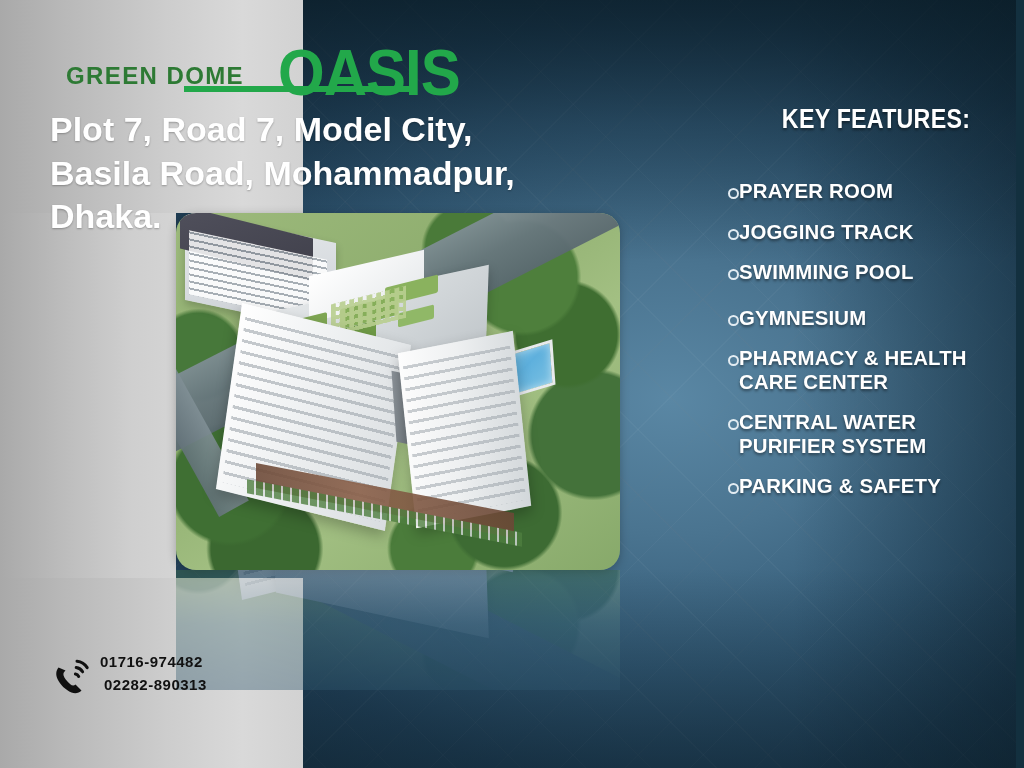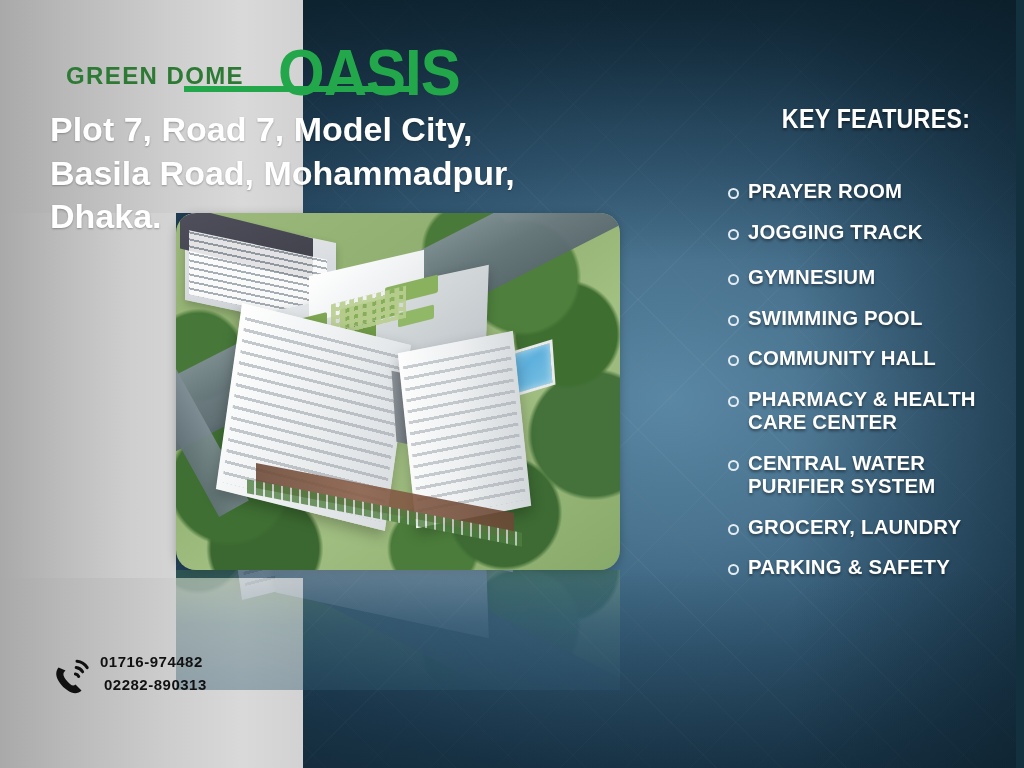--- a/index.html
+++ b/index.html
@@ -253,21 +253,21 @@
   
   #features { position:absolute; left:728px; top:104px; width:296px; }
   #features-title {
     font-size:27px; font-weight:bold; color:#ffffff;
     letter-spacing:.3px; text-align:center;
     transform:scaleX(.86); transform-origin:center;
     text-shadow:0 2px 3px rgba(0,0,0,.45);
     margin-bottom:44px;
   }
   .feature {
-    display:flex; align-items:flex-start; gap:9px;
+    display:flex; align-items:flex-start; 
     margin-bottom:17px;
   }
   .bullet {
     flex:none; width:11px; height:11px; margin-top:9px;
     border:2px solid #e3ecf2; border-radius:50%;
   }
   .feature-label {
     font-size:21px; font-weight:bold; color:#ffffff;
     line-height:1.12; letter-spacing:.2px;
     text-shadow:0 2px 3px rgba(0,0,0,.45);
@@ -357,43 +357,35 @@
     <div id="features-title">KEY FEATURES:</div>
 
     <div class="feature">
       <span class="bullet"></span>
       <span class="feature-label">PRAYER ROOM</span>
     </div>
     <div class="feature">
       <span class="bullet"></span>
       <span class="feature-label">JOGGING TRACK</span>
     </div>
+    <div class="feature">
+      <span class="bullet"></span>
+      <span class="feature-label">SWIMMING POOL</span>
+    </div>
     <div class="feature gap-before">
       <span class="bullet"></span>
       <span class="feature-label">GYMNESIUM</span>
     </div>
     <div class="feature">
       <span class="bullet"></span>
-      <span class="feature-label">SWIMMING POOL</span>
-    </div>
-    <div class="feature">
-      <span class="bullet"></span>
-      <span class="feature-label">COMMUNITY HALL</span>
-    </div>
-    <div class="feature">
-      <span class="bullet"></span>
       <span class="feature-label">PHARMACY &amp; HEALTH CARE CENTER</span>
     </div>
     <div class="feature">
       <span class="bullet"></span>
       <span class="feature-label">CENTRAL WATER PURIFIER SYSTEM</span>
     </div>
     <div class="feature">
       <span class="bullet"></span>
-      <span class="feature-label">GROCERY, LAUNDRY</span>
-    </div>
-    <div class="feature">
-      <span class="bullet"></span>
       <span class="feature-label">PARKING &amp; SAFETY</span>
     </div>
   </div>
 
 </div>
 
 </body></html>

